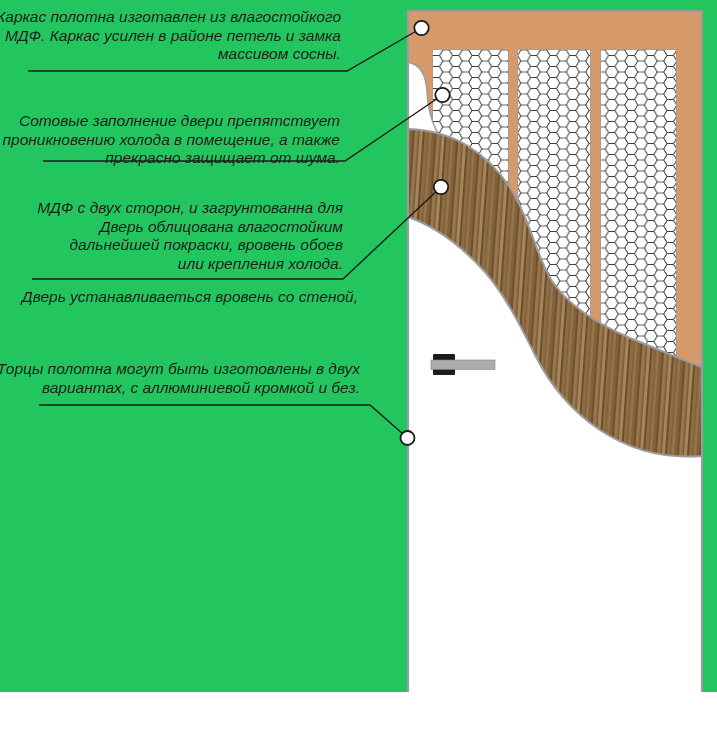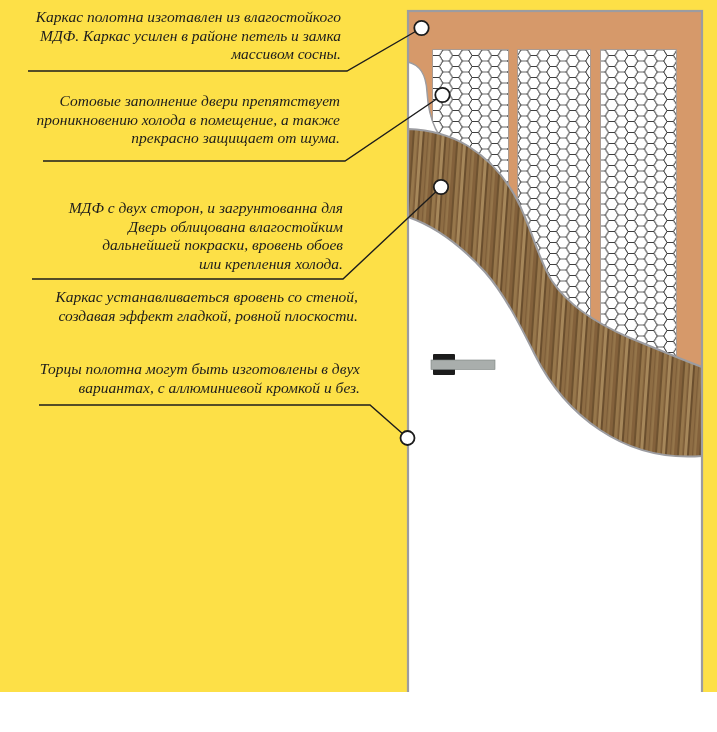--- a/index.html
+++ b/index.html
@@ -1,26 +1,26 @@
 <!DOCTYPE html>
 <html><head>
 <meta charset="utf-8">
 <style>
   html,body{margin:0;padding:0;background:#ffffff;}
   .page{
-    position:relative;width:717px;height:692px;background:#fde047;
-    font-family:Liberation Serif, serif;overflow:hidden;
+    position:relative;width:717px;height:692px;background:#22c55e;
+    font-family:Liberation Sans, sans-serif;overflow:hidden;
   }
   .diagram-svg{position:absolute;left:0;top:0;}
   .anno{
     position:absolute;text-align:right;font-style:italic;
     font-size:15.5px;line-height:18.5px;color:#1c1c1c;white-space:nowrap;
   }
   .anno-frame   {top:8px;  right:376px;}
-  .anno-honey   {top:92px; right:377px;}
+  .anno-honey   {top:112px; right:377px;}
   .anno-veneer  {top:199px;right:374px;}
   .anno-flush   {top:288px;right:359px;}
   .anno-edges   {top:360px;right:357px;}
 </style>
 </head>
 <body>
 
 <div class="page">
 
   <div class="anno anno-frame">
@@ -36,22 +36,21 @@
   </div>
 
   <div class="anno anno-veneer">
     <div>МДФ с двух сторон, и загрунтованна для</div>
     <div>Дверь облицована влагостойким</div>
     <div>дальнейшей покраски, вровень обоев</div>
     <div>или крепления холода.</div>
   </div>
 
   <div class="anno anno-flush">
-    <div>Каркас устанавливаеться вровень со стеной,</div>
-    <div>создавая эффект гладкой, ровной плоскости.</div>
+    <div>Дверь устанавливаеться вровень со стеной,</div>
   </div>
 
   <div class="anno anno-edges">
     <div>Торцы полотна могут быть изготовлены в двух</div>
     <div>вариантах, с аллюминиевой кромкой и без.</div>
   </div>
 
   <svg class="diagram-svg" width="717" height="732" viewBox="0 0 717 732">
     <defs>
 

